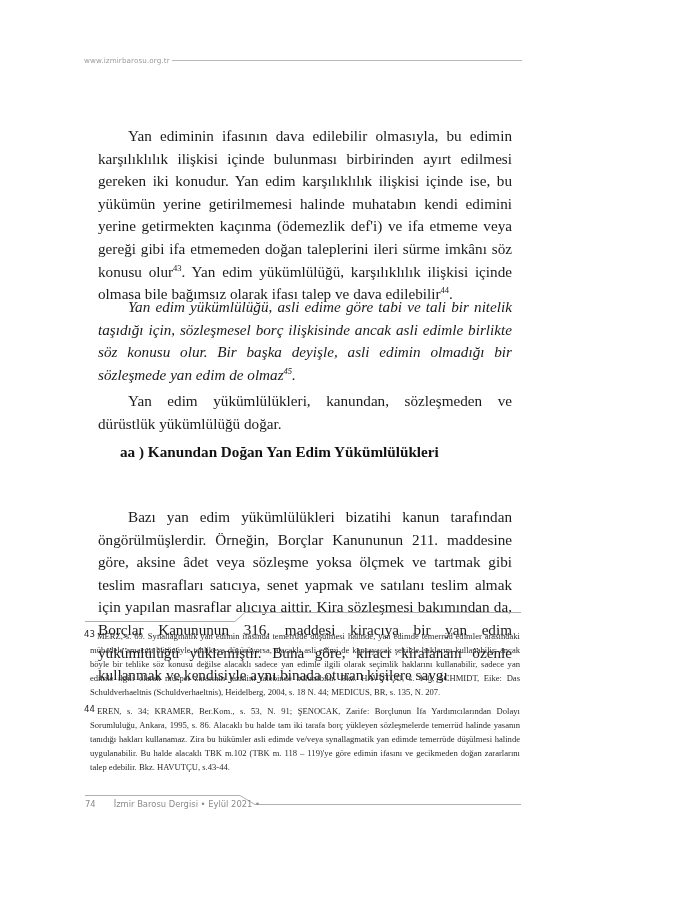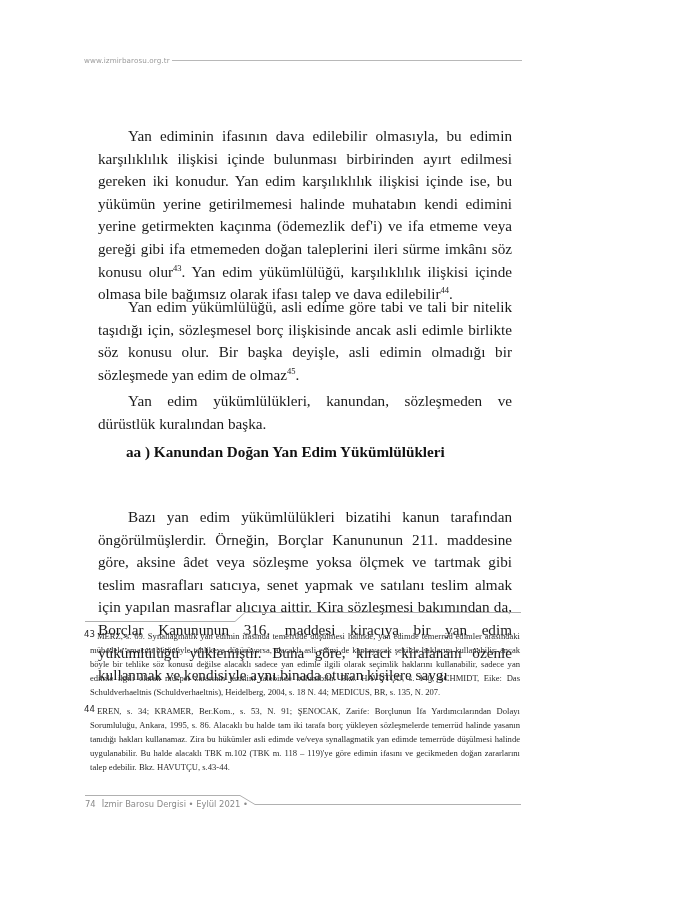--- a/index.html
+++ b/index.html
@@ -7,53 +7,53 @@
     .page { position: absolute; left: 0; top: 0; width: 700px; height: 917px; background: #fff; padding-left: 41px; }
 
     .header { position: absolute; left: 84px; top: 53px; width: 438px; height: 14px; display: flex; align-items: center; }
     .header-url { font-family: "DejaVu Sans", sans-serif; font-size: 7.2px; color: #9a9a9a; letter-spacing: 0.1px; white-space: nowrap; }
     .header-rule { flex: 1; height: 0; border-top: 1px solid #b8b8b8; margin-left: 2px; }
 
     .body-text { position: absolute; left: 90px; width: 430px; font-family: "Liberation Serif", "DejaVu Serif", serif; font-size: 15.2px; line-height: 22.6px; color: #1a1a1a; text-align: justify; }
     .body-text p { margin: 8px; text-indent: 30px; text-align-last: left; }
     .body-text sup { font-size: 8.5px; line-height: 0; vertical-align: 6px; }
 
-    .heading { position: absolute; left: 126px; top: 443px; font-family: "Liberation Serif", "DejaVu Serif", serif; font-weight: bold; font-size: 15.2px; color: #111; white-space: nowrap; }
+    .heading { position: absolute; left: 120px; top: 443px; font-family: "Liberation Serif", "DejaVu Serif", serif; font-weight: bold; font-size: 15.2px; color: #111; white-space: nowrap; }
 
     .fn-rule { position: absolute; left: 85px; top: 611px; width: 436px; height: 12px; }
 
     .footnotes { position: absolute; left: 90px; top: 627px; width: 430px; font-family: "Liberation Serif", "DejaVu Serif", serif; font-size: 8.6px; line-height: 14px; color: #2a2a2a; text-align: justify; }
     .fn { margin: 0 0 3px 0; text-align-last: left; }
     .fn-num { font-family: "DejaVu Sans", sans-serif; font-size: 8.6px; vertical-align: 2px; margin-left: -6px; margin-right: 2px; }
 
     .footer { position: absolute; left: 85px; top: 795px; width: 436px; height: 22px; }
     .footer-rule { position: absolute; left: 0; top: 0; width: 436px; height: 12px; }
     .footer-text { position: absolute; left: 0; top: 4px; font-family: "DejaVu Sans", sans-serif; font-size: 8.4px; color: #8a8a8a; white-space: nowrap; }
-    .footer-text .pg { margin-right: 6px; }
+    .footer-text .pg { margin-right: 18px; }
   </style>
 </head>
 <body>
 
 <div class="page">
 
   <div class="header">
     <span class="header-url">www.izmirbarosu.org.tr</span>
     <span class="header-rule"></span>
   </div>
 
   <div class="body-text" style="top:117px;">
     <p><span>Yan ediminin ifasının dava edilebilir olmasıyla, bu edimin karşılıklılık ilişkisi içinde bulunması birbirinden ayırt edilmesi gereken iki konudur. Yan edim karşılıklılık ilişkisi içinde ise, bu yükümün yerine getirilmemesi halinde muhatabın kendi edimini yerine getirmekten kaçınma (ödemezlik def'i) ve ifa etmeme veya gereği gibi ifa etmemeden doğan taleplerini ileri sürme imkânı söz konusu olur</span><sup>43</sup><span>. Yan edim yükümlülüğü, karşılıklılık ilişkisi içinde olmasa bile bağımsız olarak ifası talep ve dava edilebilir</span><sup>44</sup><span>.</span></p>
   </div>
 
-  <div class="body-text" style="top:288px;">
+  <div class="body-text" style="top:288px;font-style:italic;">
     <p><span>Yan edim yükümlülüğü, asli edime göre tabi ve tali bir nitelik taşıdığı için, sözleşmesel borç ilişkisinde ancak asli edimle birlikte söz konusu olur. Bir başka deyişle, asli edimin olmadığı bir sözleşmede yan edim de olmaz</span><sup>45</sup><span>.</span></p>
   </div>
 
   <div class="body-text" style="top:382px;">
-    <p>Yan edim yükümlülükleri, kanundan, sözleşmeden ve dürüstlük kuralından başka.</p>
+    <p>Yan edim yükümlülükleri, kanundan, sözleşmeden ve dürüstlük yükümlülüğü doğar.</p>
   </div>
 
   <div class="heading">aa ) Kanundan Doğan Yan Edim Yükümlülükleri</div>
 
   <div class="body-text" style="top:498px;">
     <p>Bazı yan edim yükümlülükleri bizatihi kanun tarafından öngörülmüşlerdir. Örneğin, Borçlar Kanununun 211. maddesine göre, aksine âdet veya sözleşme yoksa ölçmek ve tartmak gibi teslim masrafları satıcıya, senet yapmak ve satılanı teslim almak için yapılan masraflar alıcıya aittir. Kira sözleşmesi bakımından da, Borçlar Kanununun 316. maddesi kiracıya bir yan edim yükümlülüğü yüklemiştir. Buna göre, kiracı kiralananı özenle kullanmak ve kendisiyle aynı binada oturan kişilere saygı</p>
   </div>
 
   <svg class="fn-rule" viewBox="0 0 436 12" width="436" height="12">
     <polyline points="0,10.5 150,10.5 160,1.5 436,1.5" fill="none" stroke="#b0b0b0" stroke-width="1"></polyline>

